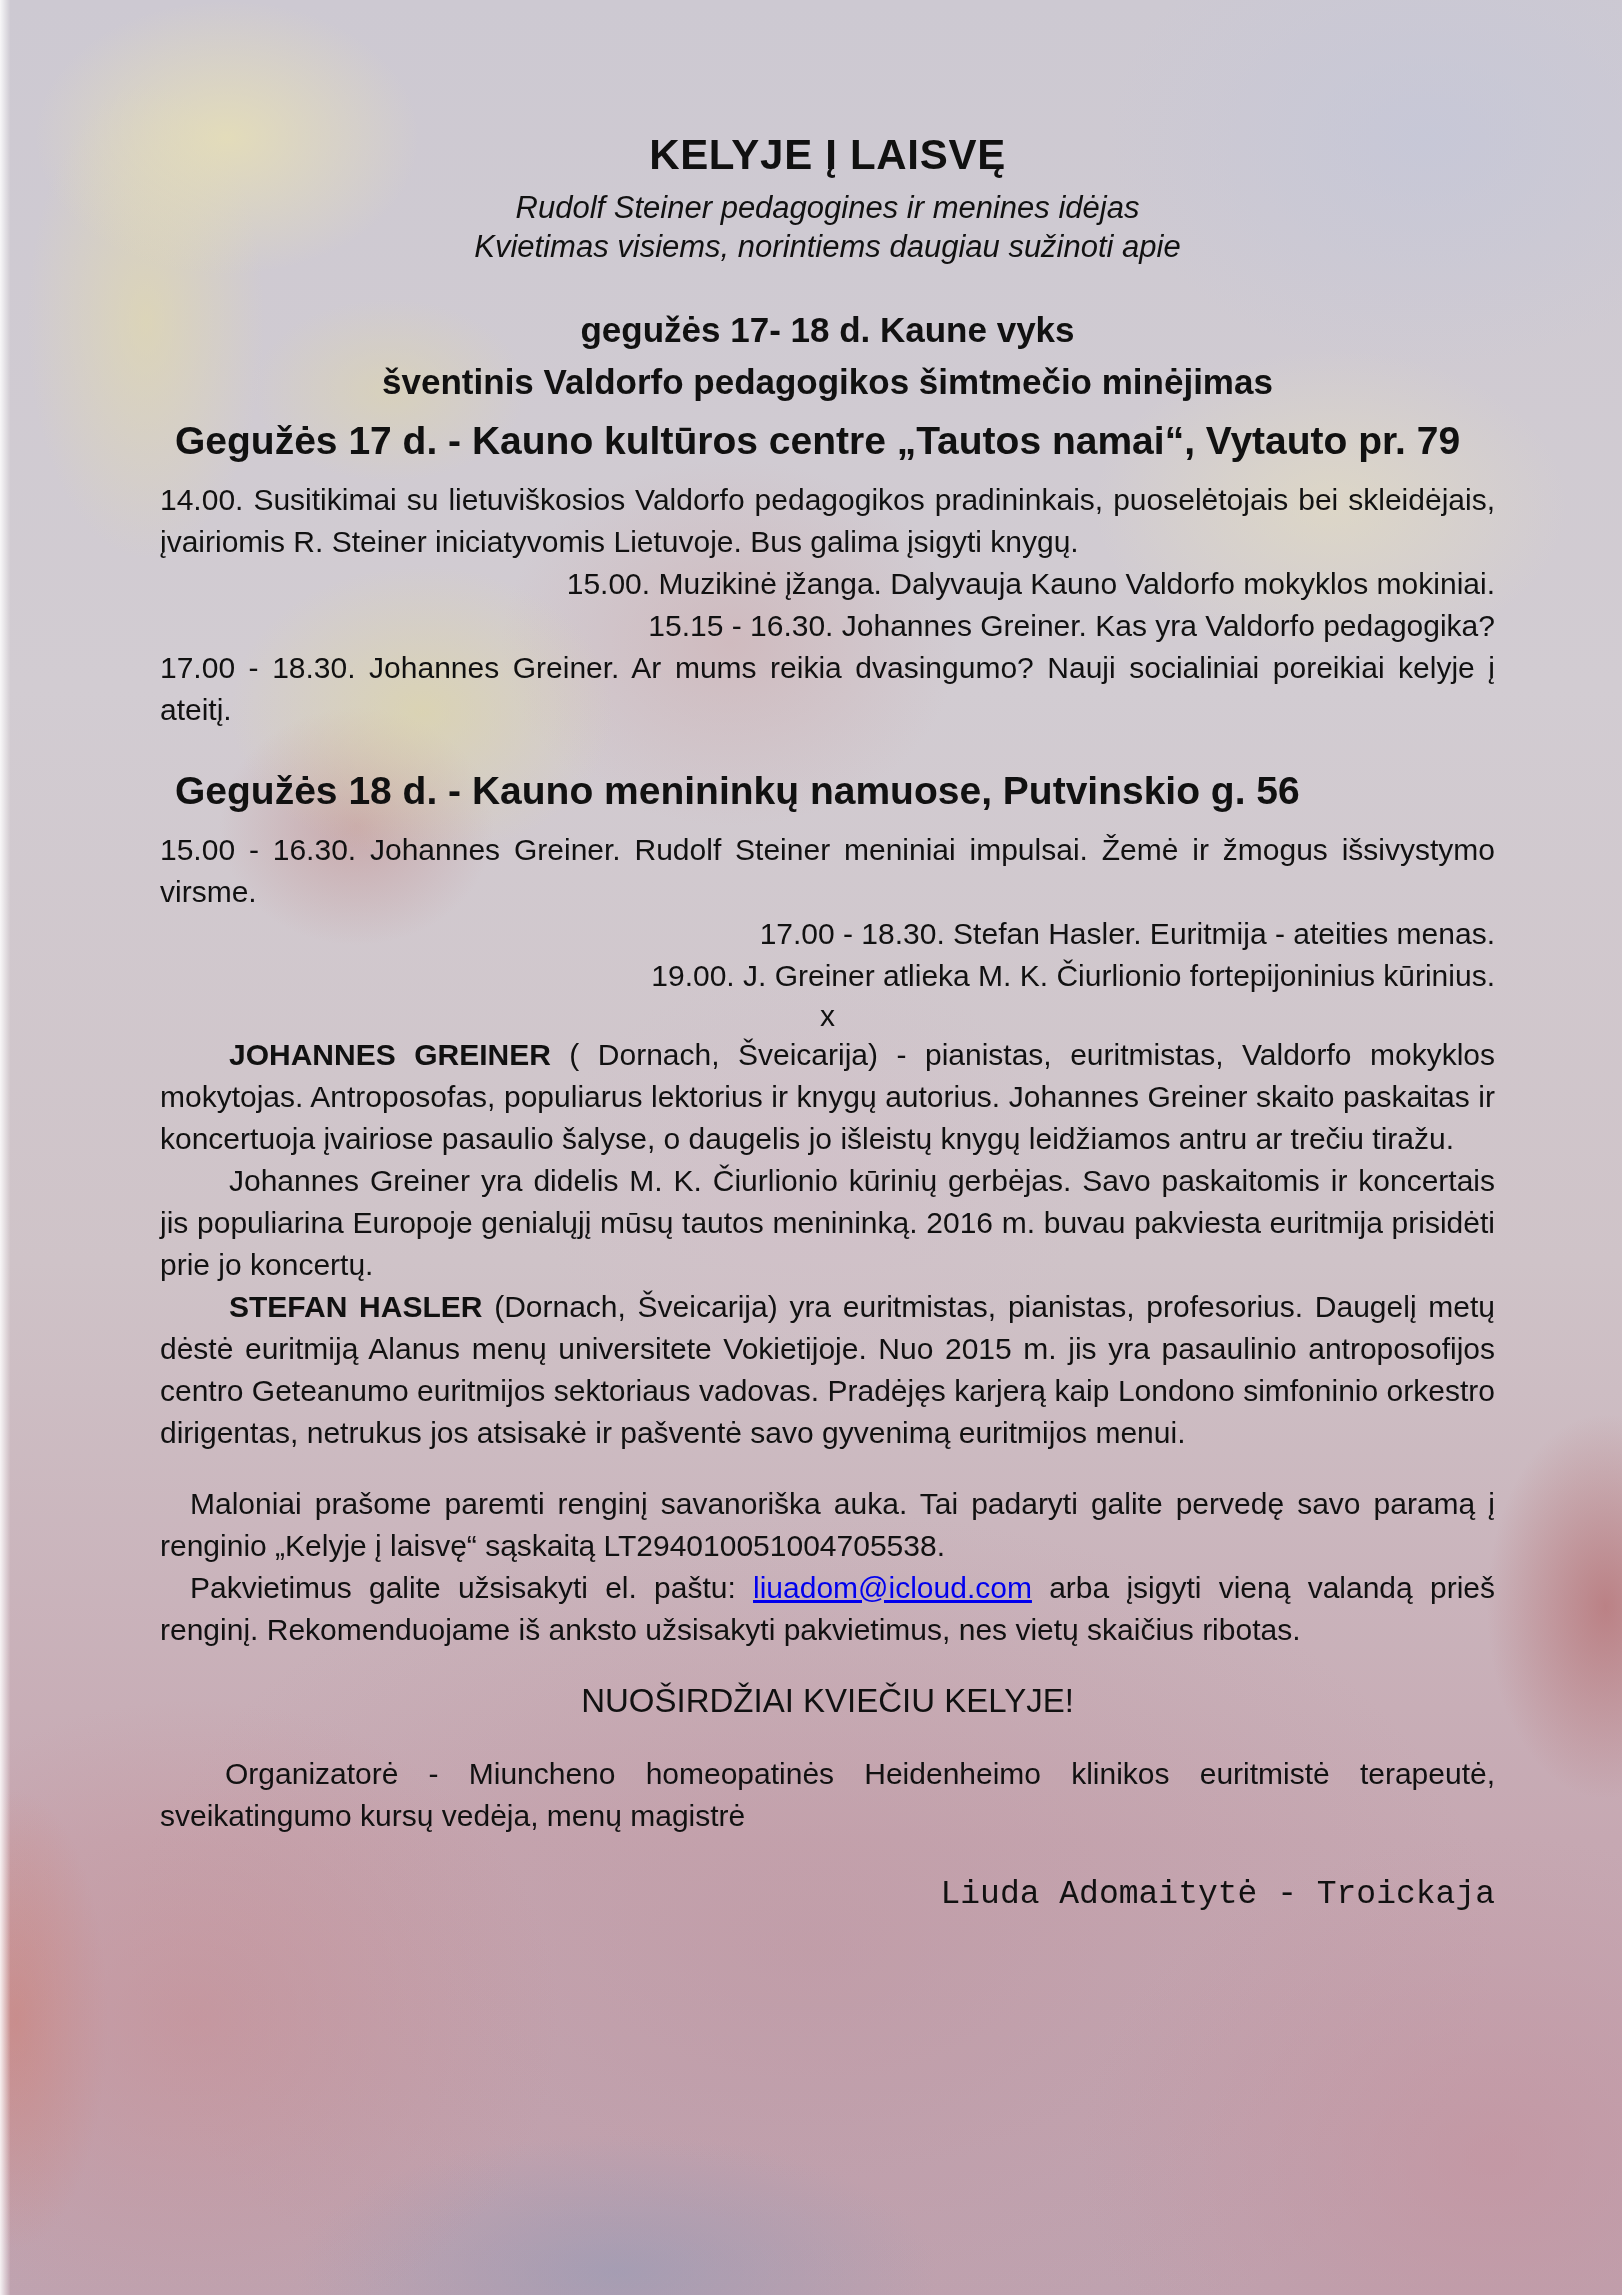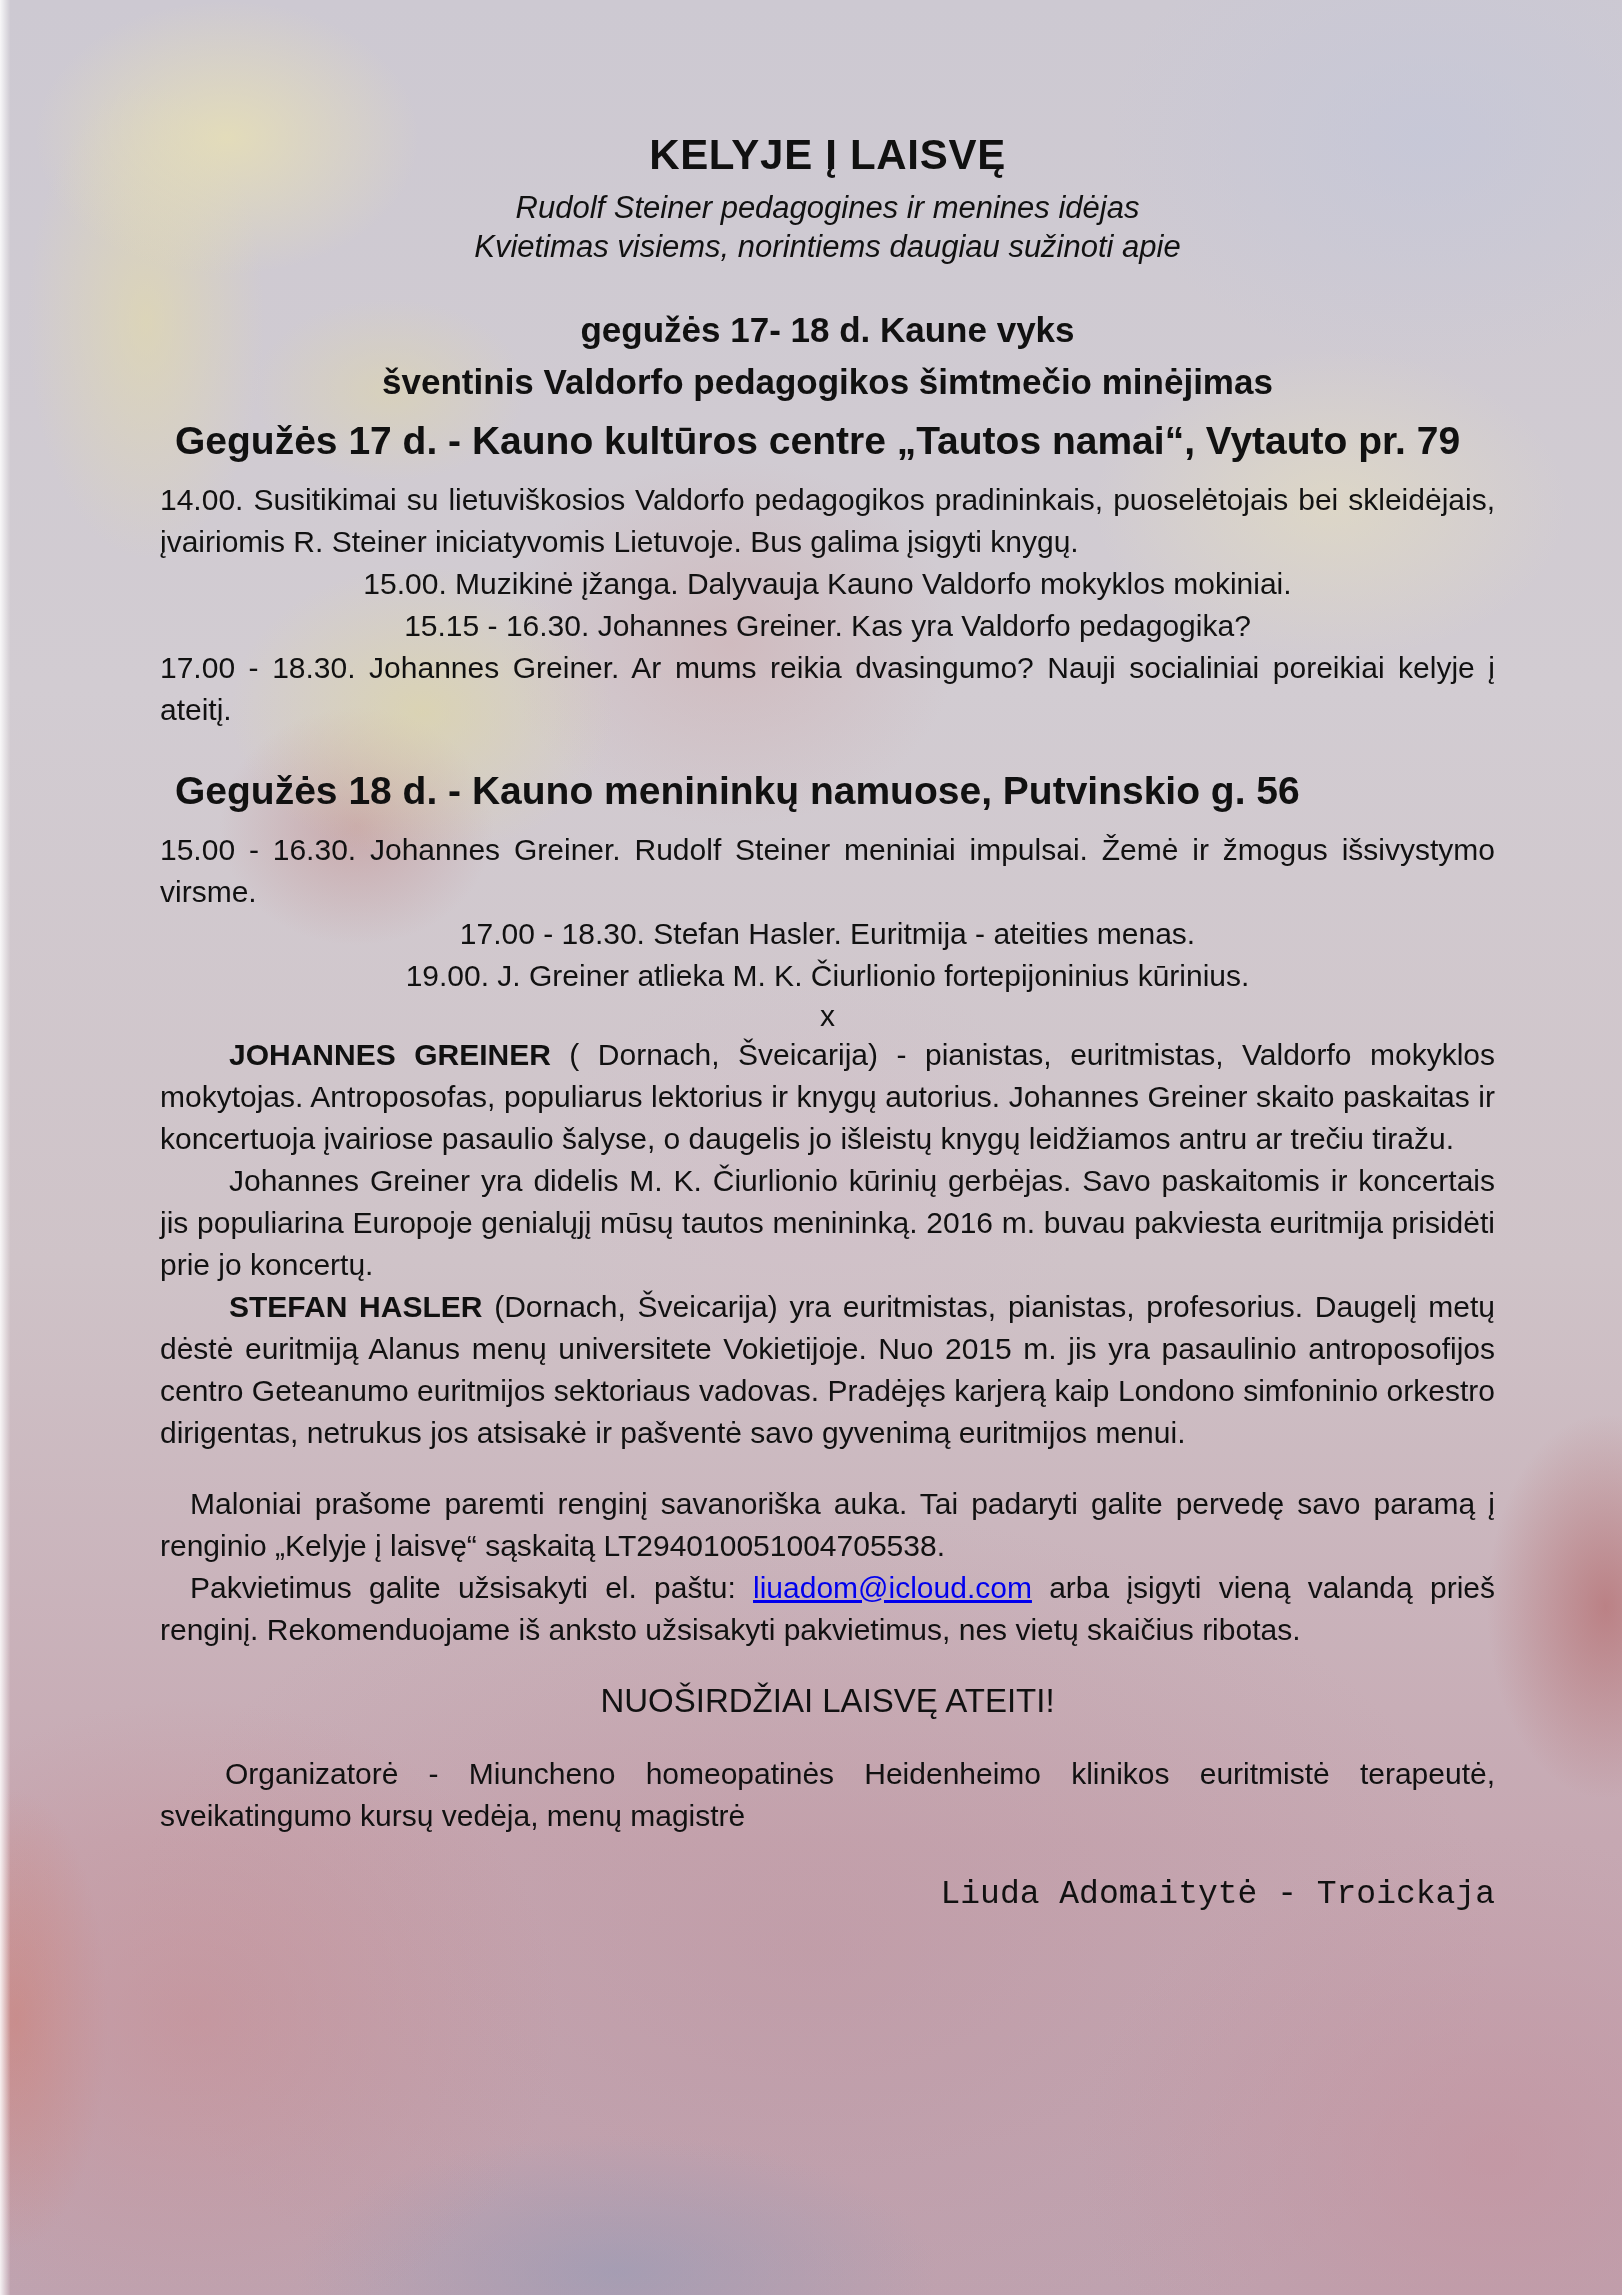--- a/index.html
+++ b/index.html
@@ -39,21 +39,21 @@
     font-weight:bold;
     text-align:center;
     letter-spacing:0.7px;
   }
   .subtitle{margin-top:9.2px;text-align:center;font-style:italic;font-size:31px;line-height:39px;}
   .announcement{margin-top:38px;text-align:center;font-weight:bold;font-size:35px;line-height:52px;}
   .section-heading{margin:15px;font-weight:bold;font-size:39px;line-height:46px;}
   .heading1{margin-top:9.2px;}
   .heading2{margin-top:37px;}
   p.body{margin:0;font-size:30px;line-height:42px;text-align:justify;}
-  p.body.noj{text-align:center;}
+  p.body.noj{text-align:right;}
   .sep-x{margin:0;font-size:30px;line-height:37px;text-align:center;}
   .bio{text-indent:69px;}
   .support{margin-top:29px;}
   .support p{text-indent:30px;}
   .closing{margin-top:30px;font-size:33px;line-height:39px;text-align:center;}
   .organizer{margin-top:27.5px;text-indent:65px;}
   .signature{margin-top:38px;font-size:33px;line-height:39px;text-align:right;font-family:Liberation Mono, monospace;}
   a.email{color:#0000ee;text-decoration:underline;}
   strong{font-weight:bold;}
 </style>
@@ -95,20 +95,20 @@
     <p class="body bio"><strong>JOHANNES GREINER</strong><span> ( Dornach, Šveicarija) - pianistas, euritmistas, Valdorfo mokyklos mokytojas. Antroposofas,  populiarus lektorius ir knygų autorius. Johannes Greiner skaito paskaitas ir koncertuoja įvairiose pasaulio šalyse, o daugelis jo išleistų knygų  leidžiamos antru ar trečiu tiražu.</span></p>
     <p class="body bio">Johannes Greiner yra didelis M. K. Čiurlionio kūrinių gerbėjas. Savo paskaitomis ir koncertais jis populiarina Europoje genialųjį mūsų tautos menininką. 2016 m. buvau pakviesta euritmija prisidėti prie jo koncertų.</p>
     <p class="body bio"><strong>STEFAN HASLER</strong><span> (Dornach, Šveicarija) yra euritmistas, pianistas, profesorius. Daugelį metų dėstė euritmiją Alanus menų universitete Vokietijoje. Nuo 2015 m. jis yra pasaulinio antroposofijos centro Geteanumo euritmijos sektoriaus vadovas. Pradėjęs  karjerą kaip Londono simfoninio orkestro dirigentas, netrukus jos atsisakė ir  pašventė savo gyvenimą euritmijos menui.</span></p>
   </div>
 
   <div class="support">
     <p class="body">Maloniai prašome paremti renginį savanoriška auka. Tai padaryti galite pervedę savo paramą į renginio „Kelyje į laisvę“ sąskaitą LT294010051004705538.</p>
     <p class="body"><span>Pakvietimus galite užsisakyti el. paštu: </span><a class="email" href="#">liuadom@icloud.com</a><span> arba įsigyti vieną valandą prieš renginį. Rekomenduojame iš anksto užsisakyti pakvietimus, nes vietų skaičius ribotas.</span></p>
   </div>
 
-  <p class="closing">NUOŠIRDŽIAI LAISVĘ ATEITI!</p>
+  <p class="closing">NUOŠIRDŽIAI KVIEČIU KELYJE!</p>
 
   <p class="body organizer">Organizatorė - Miuncheno homeopatinės Heidenheimo klinikos euritmistė terapeutė, sveikatingumo kursų vedėja, menų magistrė</p>
 
   <p class="signature">Liuda Adomaitytė - Troickaja</p>
 
 </div>
 
 
 </body></html>

